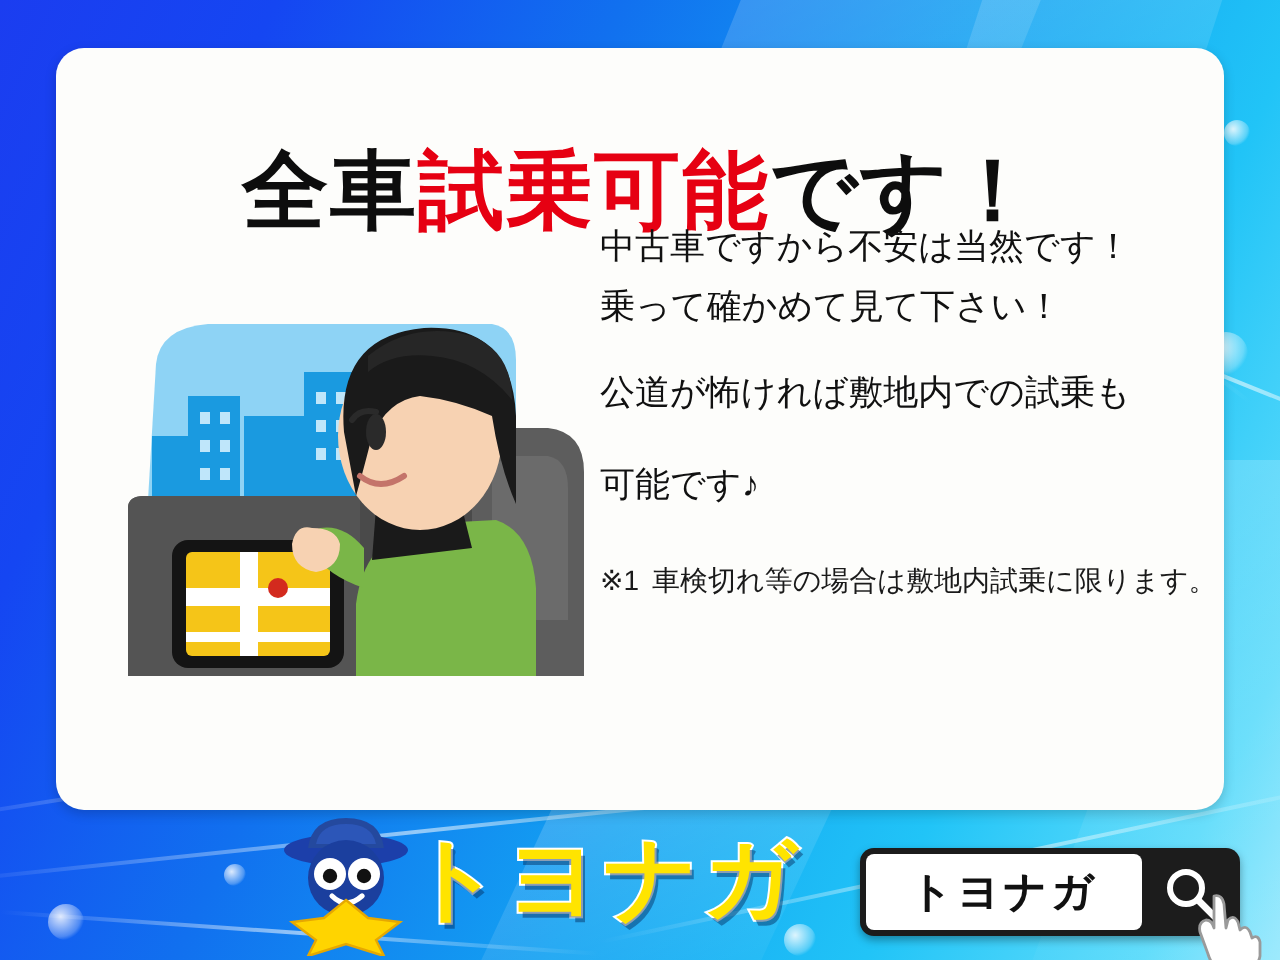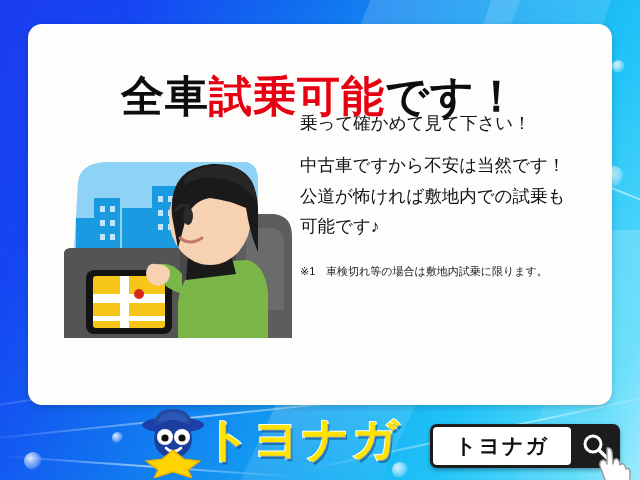--- a/index.html
+++ b/index.html
@@ -35,21 +35,21 @@
   
   #illo{position:absolute;left:32px;top:118px;width:240px;height:200px;}
   #illo svg{display:block;width:240px;height:200px;}
 
   
   #copy{position:absolute;left:272px;top:85px;width:300px;color:#111;}
   .para{font-size:17.5px;line-height:1.62;white-space:nowrap;margin:0 0 14px 0;}
   .para .red{color:#e60012;}
   .sup{font-size:9px;vertical-align:4px;letter-spacing:0;}
   .notes{margin-top:22px;}
-  .note{font-size:11px;line-height:1.75;white-space:nowrap;color:#1a1a1a;}
+  .note{font-size:14px;line-height:1.75;white-space:nowrap;color:#1a1a1a;}
   .note .mk{display:inline-block;width:26px;}
 
   
   #brand{position:absolute;left:140px;top:404px;width:280px;height:76px;}
   #mascot{position:absolute;left:0;top:2px;width:66px;height:72px;}
   #logotype{
     position:absolute;left:64px;top:12px;
     font-size:46px;font-weight:bold;color:#ffe400;
     letter-spacing:2px;line-height:1;white-space:nowrap;
     -webkit-text-stroke:2px #ffffff;
@@ -171,24 +171,24 @@
         <ellipse cx="128" cy="74" rx="5" ry="9" fill="#2a2a2a"></ellipse>
         <path d="M116 68 Q120 62 128 64" stroke="#2a2a2a" stroke-width="3" fill="none" stroke-linecap="round"></path>
         <path d="M120 96 Q130 104 142 96" stroke="#c4746a" stroke-width="3" fill="none" stroke-linecap="round"></path>
 
         <path d="M96 122 Q88 120 86 130 Q86 142 98 144 Q110 142 110 130 Q108 122 96 122 Z" fill="#f7d2b2"></path>
       </svg>
     </div>
 
     <div id="copy">
 
+      <p class="para" style="margin-bottom:2px;">中古車ですから不安は当然です！</p>
       <p class="para">乗って確かめて見て下さい！</p>
-      <p class="para" style="margin-bottom:2px;">中古車ですから不安は当然です！</p>
-
-      <p class="para" style="margin-bottom:2px;">公道が怖ければ敷地内での試乗も</p>
+
+      <p class="para" style="margin-bottom:18px;">公道が怖ければ敷地内での試乗も</p>
       <p class="para">可能です♪</p>
 
       <div class="notes">
         <div class="note"><span class="mk">※1</span><span>車検切れ等の場合は敷地内試乗に限ります。</span></div>
       </div>
     </div>
   </div>
 
   <div id="brand">
     <div id="mascot">

